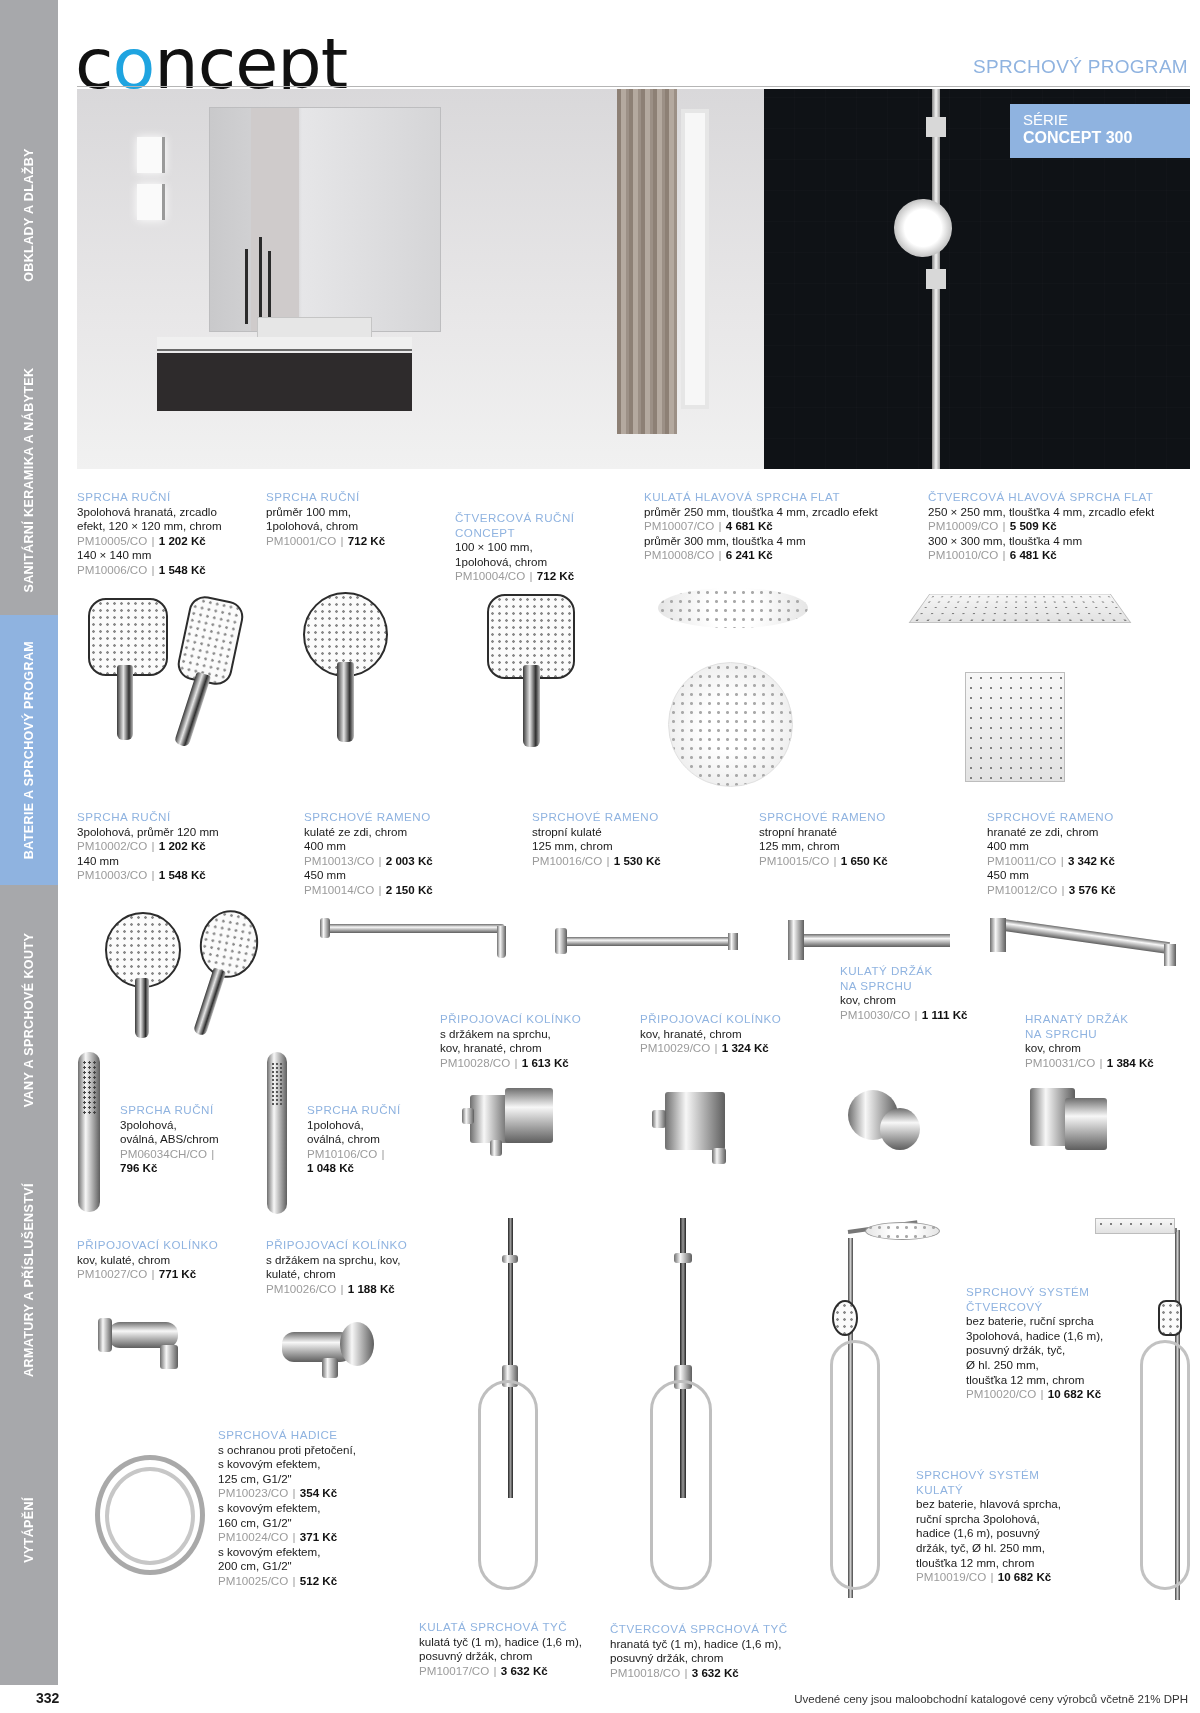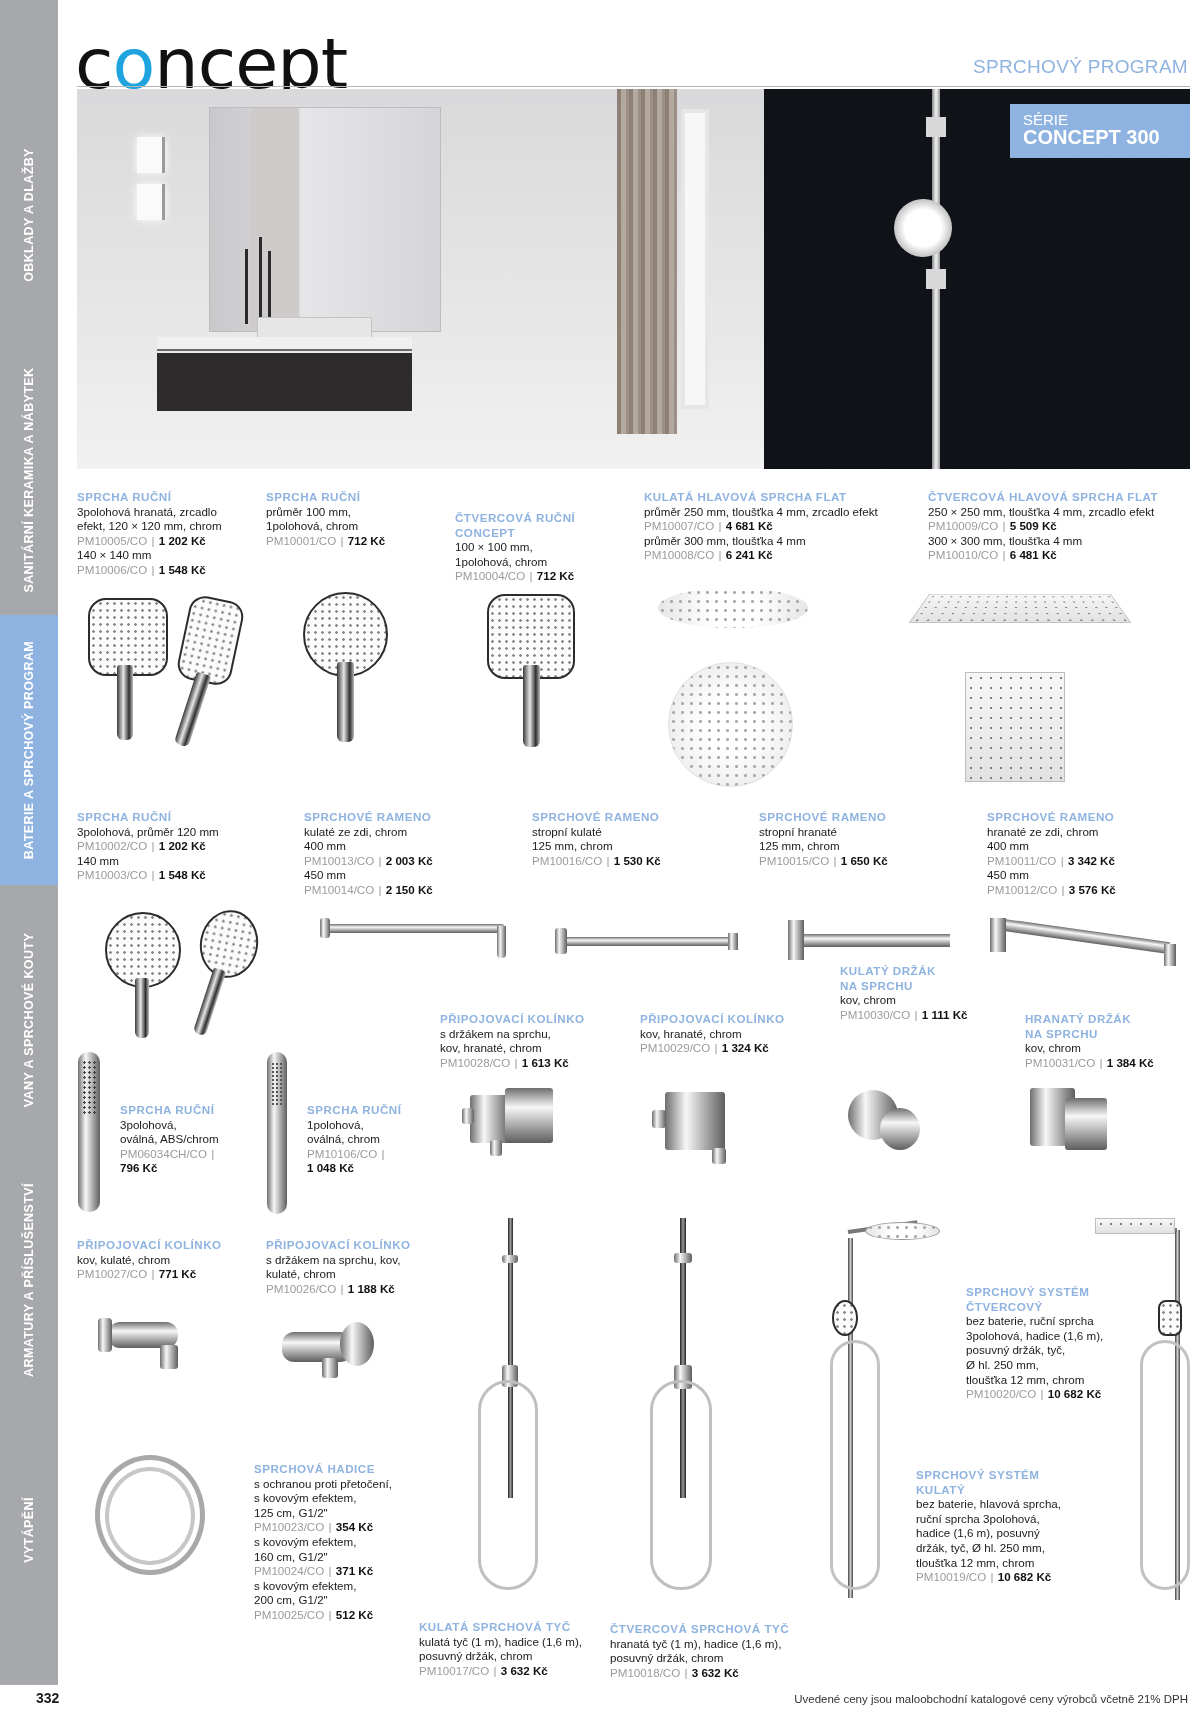--- a/index.html
+++ b/index.html
@@ -29,25 +29,25 @@
   .basin { position: absolute; left: 180px; top: 228px; width: 115px; height: 22px; background: #e6e6e6; border: 1px solid #c5c5c5; }
   .candle { position: absolute; width: 3px; background: #2a2a2a; }
   .curtain { position: absolute; left: 540px; top: 0; width: 60px; height: 345px; background: repeating-linear-gradient(90deg,#8d8075 0 4px,#b4a99f 4px 9px,#9c9086 9px 12px); }
   .window { position: absolute; left: 604px; top: 20px; width: 28px; height: 300px; background: #f7f7f7; border: 4px solid #e6e6e6; }
   .hero-right { position: absolute; left: 764px; top: 89px; width: 426px; height: 380px; background: repeating-linear-gradient(0deg,#3d4249 0 30px,#474c53 30px 31px), repeating-linear-gradient(90deg,#40454c 0 30px,#4a4f56 30px 31px); background-blend-mode: multiply; overflow: hidden; }
   .rail { position: absolute; left: 168px; top: 0; width: 8px; height: 380px; background: linear-gradient(90deg,#888,#f3f3f3,#999); }
   .rail-clamp { position: absolute; left: 162px; width: 20px; height: 20px; background: #d8d8d8; }
   .hero-head { position: absolute; left: 130px; top: 110px; width: 58px; height: 58px; border-radius: 50%; background: radial-gradient(circle,#ffffff 0 45%,#c4c4c4 70%,#888 100%); transform: rotate(-20deg); }
   .series-badge { position: absolute; left: 1010px; top: 104px; width: 180px; height: 54px; background: #8fb3e0; color: #ffffff; padding: 8px 0 0 13px; }
   .series-badge .l1 { font-size: 15px; line-height: 16px; }
-  .series-badge .l2 { font-size: 20px; line-height: 19px; font-weight: bold; }
+  .series-badge .l2 { font-size: 16px; line-height: 19px; font-weight: bold; }
 
   
   .prod { position: absolute; font-size: 11.6px; line-height: 14.6px; }
-  .prod .title { color: #8fb3e0; font-weight: bold; letter-spacing: 0.5px; }
+  .prod .title { color: #8fb3e0; font-weight: normal; letter-spacing: 0.5px; }
   .prod .desc { color: #1a1a1a; }
   .prod .code { color: #9b9b9b; }
   .prod .sep { color: #9b9b9b; margin: 0 1px; }
   .prod .price { color: #111; font-weight: bold; }
 
   
   .img { position: absolute; }
   .handshower-head { position: absolute; background: radial-gradient(circle,#8a8a8a 1.2px,transparent 1.5px) 0 0/7px 7px, #fbfbfb; border: 2px solid #2c2c2c; }
   .handle { position: absolute; background: linear-gradient(90deg,#3a3a3a,#e5e5e5 40%,#2f2f2f 75%,#bdbdbd); border-radius: 3px 3px 6px 6px; }
   .rain-round { position: absolute; border-radius: 50%; background: radial-gradient(circle,#a9a9a9 1.3px,transparent 1.6px) 0 0/9px 9px, radial-gradient(circle,#ffffff 30%,#e4e4e4 100%); }
@@ -359,21 +359,21 @@
 <div class="prod" style="left:966px;top:1285px;width:230px;">
   <div class="title">SPRCHOVÝ SYSTÉM</div>
   <div class="title">ČTVERCOVÝ</div>
   <div class="desc">bez baterie, ruční sprcha</div>
   <div class="desc">3polohová, hadice (1,6 m),</div>
   <div class="desc">posuvný držák, tyč,</div>
   <div class="desc">Ø hl. 250 mm,</div>
   <div class="desc">tloušťka 12 mm, chrom</div>
   <div><span class="code">PM10020/CO</span> <span class="sep">|</span> <span class="price">10 682 Kč</span></div>
 </div>
-<div class="prod" style="left:218px;top:1462px;width:210px;margin-left:36px;">
+<div class="prod" style="left:218px;top:1428px;width:210px;">
   <div class="title">SPRCHOVÁ HADICE</div>
   <div class="desc">s ochranou proti přetočení,</div>
   <div class="desc">s kovovým efektem,</div>
   <div class="desc">125 cm, G1/2"</div>
   <div><span class="code">PM10023/CO</span> <span class="sep">|</span> <span class="price">354 Kč</span></div>
   <div class="desc">s kovovým efektem,</div>
   <div class="desc">160 cm, G1/2"</div>
   <div><span class="code">PM10024/CO</span> <span class="sep">|</span> <span class="price">371 Kč</span></div>
   <div class="desc">s kovovým efektem,</div>
   <div class="desc">200 cm, G1/2"</div>

